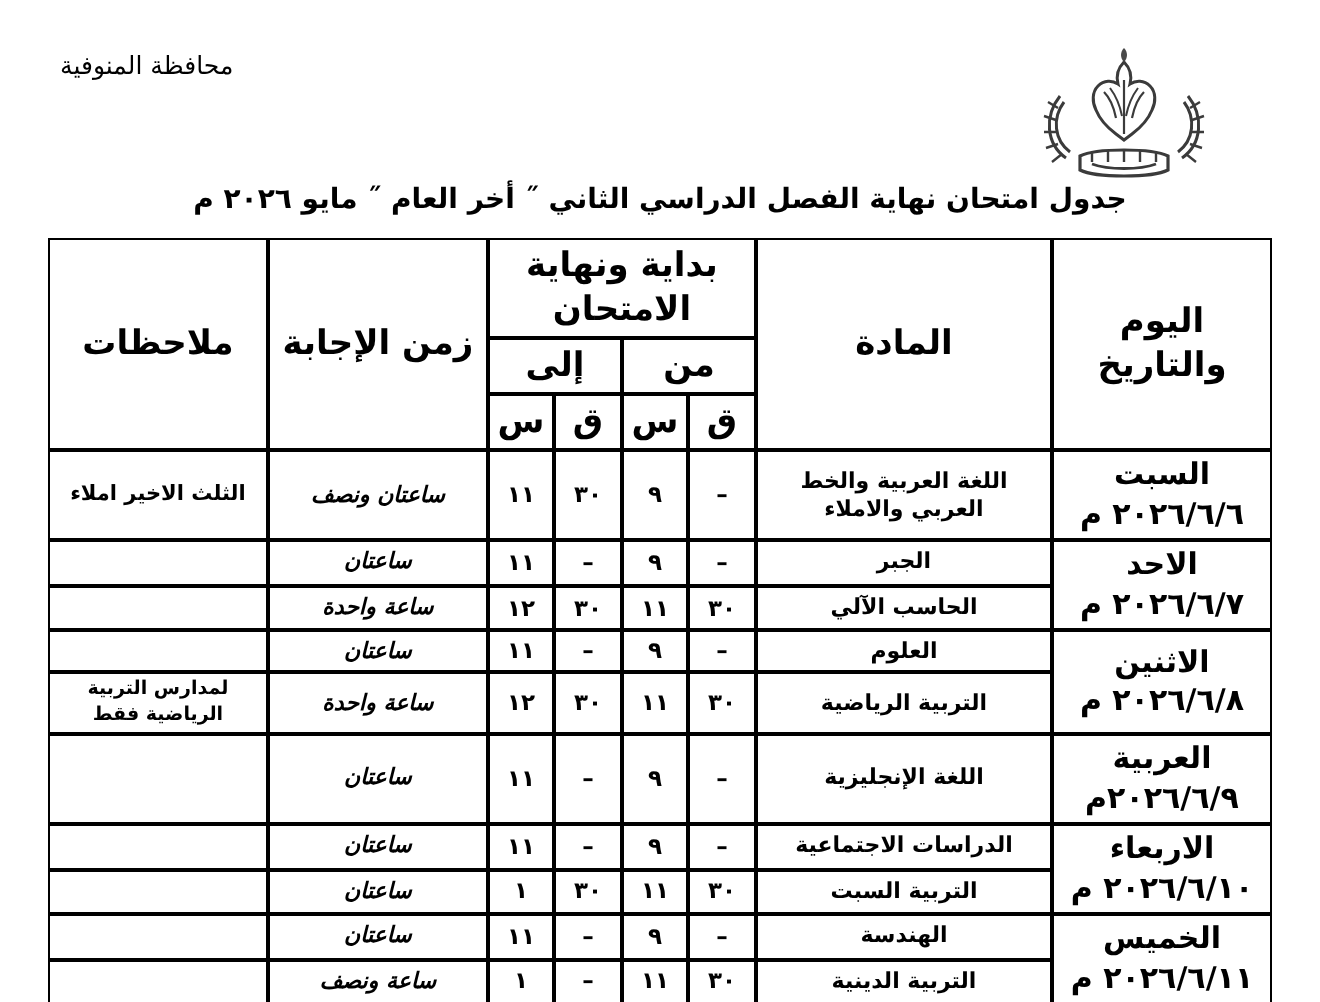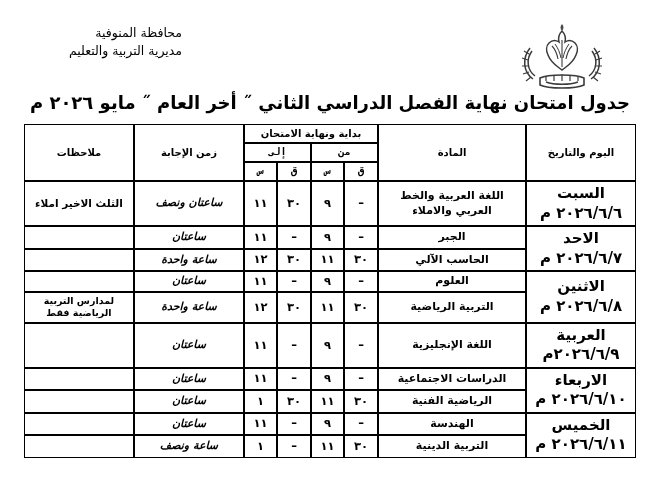--- a/index.html
+++ b/index.html
@@ -27,39 +27,39 @@
     height: 86px;
     box-sizing: border-box;
   }
   .org-lines {
     text-align: right;
     line-height: 1.42;
     font-size: 12.5px;
     font-weight: normal;
     padding-top: 6px;
   }
-  .org-lines div { white-space: nowrap; margin-left: 39px; }
+  .org-lines div { white-space: nowrap; }
 
   .emblem {
     width: 92px;
     height: 78px;
     flex: 0 0 auto;
     margin-right: 0;
     margin-left: 0;
     opacity: .92;
   }
   .emblem svg { display: block; }
 
   
   .titles {
     text-align: center;
     margin-top: 6px;
   }
   .title-main {
-    font-size: 18px;
+    font-size: 14px;
     font-weight: bold;
     letter-spacing: .2px;
     margin-bottom: 7px;
     white-space: nowrap;
   }
   .title-sub {
     font-size: 12px;
     font-weight: bold;
     white-space: nowrap;
   }
@@ -80,27 +80,27 @@
   table.sched td {
     border: 1.6px solid #000;
     text-align: center;
     vertical-align: middle;
     padding: 2px 2px;
     font-weight: bold;
     line-height: 1.3;
     background: #fff;
   }
   table.sched th {
-    font-size: 10px;
+    font-size: 17px;
   }
   .th-span-title {
     font-size: 10px;
     padding: 1px 2px;
   }
-  .th-sub { font-size: 10.5px; font-family: Liberation Mono, monospace; }
+  .th-sub { font-size: 10.5px; }
 
   td.day-cell {
     font-size: 15px;
     line-height: 1.45;
   }
   td.subject-cell {
     font-size: 11px;
     line-height: 1.3;
   }
   td.num-cell {
@@ -139,21 +139,20 @@
     white-space: nowrap;
   }
 </style>
 </head>
 <body>
 
 <div class="letterhead">
 
   <div class="org-lines">
     <div>محافظة المنوفية</div>
-    <div>مديرية التربية والتعليم</div>
   </div>
 
   <div class="emblem">
     <svg viewBox="0 0 92 78" width="92" height="78" aria-hidden="true">
       <g fill="none" stroke="#2b2b2b" stroke-width="1.5">
 
         <path d="M14 30 C6 40 7 54 17 61"></path>
         <path d="M16 33 C10 41 11 52 19 58"></path>
 
         <path d="M78 30 C86 40 85 54 75 61"></path>
@@ -297,21 +296,21 @@
           </td>
           <td class="subject-cell">الدراسات الاجتماعية</td>
           <td class="num-cell">–</td>
           <td class="num-cell">٩</td>
           <td class="num-cell">–</td>
           <td class="num-cell">١١</td>
           <td class="dur-cell">ساعتان</td>
           <td class="note-cell big"></td>
         </tr>
         <tr>
-          <td class="subject-cell">الرياضية الفنية</td>
+          <td class="subject-cell">التربية السبت</td>
           <td class="num-cell">٣٠</td>
           <td class="num-cell">١١</td>
           <td class="num-cell">٣٠</td>
           <td class="num-cell">١</td>
           <td class="dur-cell">ساعتان</td>
           <td class="note-cell big"></td>
         </tr>
         <tr>
           <td class="day-cell" rowspan="2">
             <div>الخميس</div>

